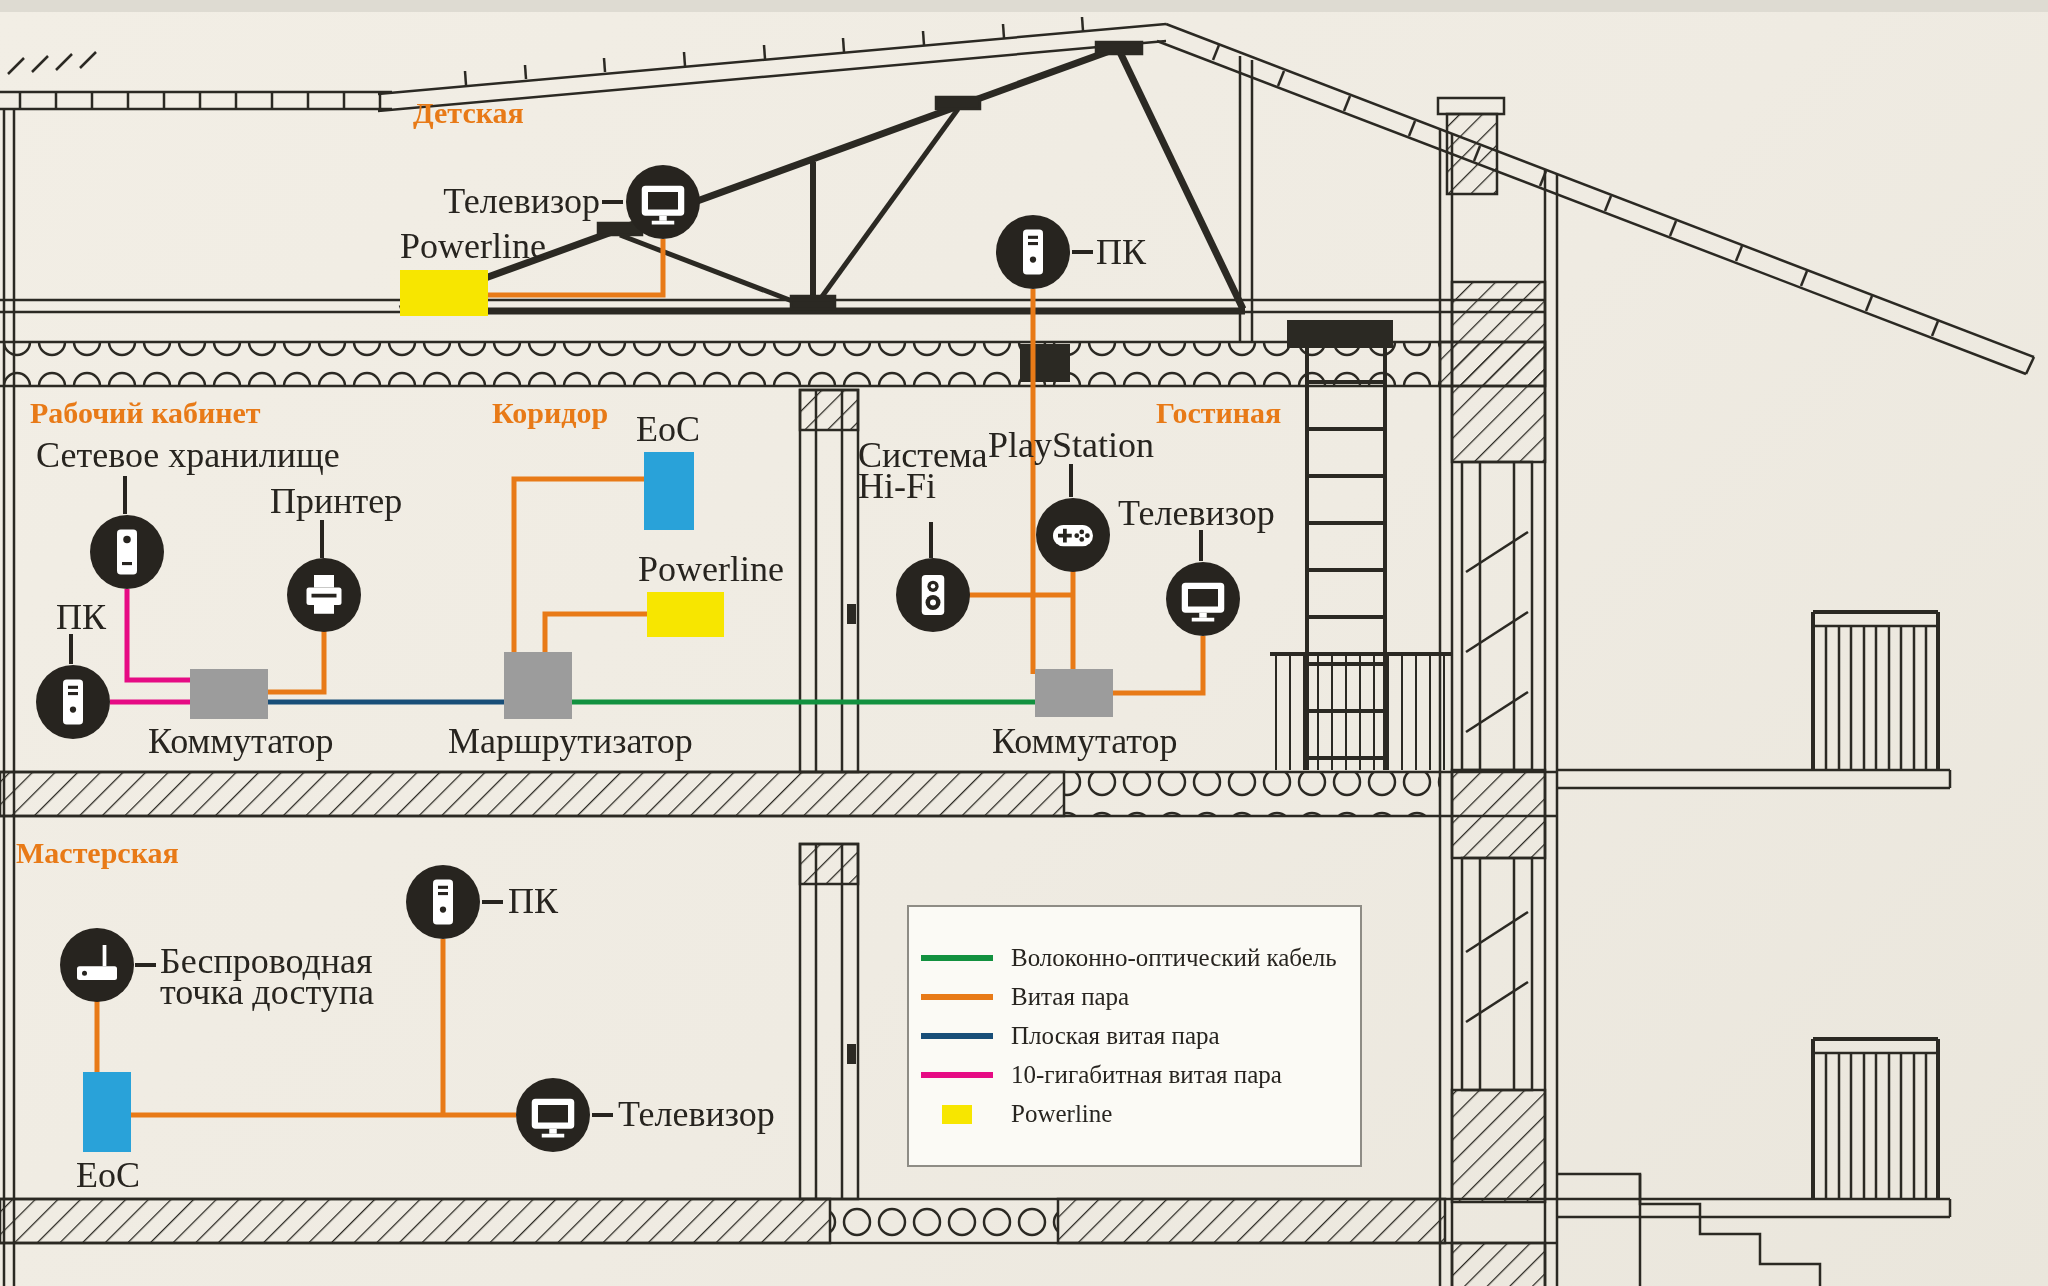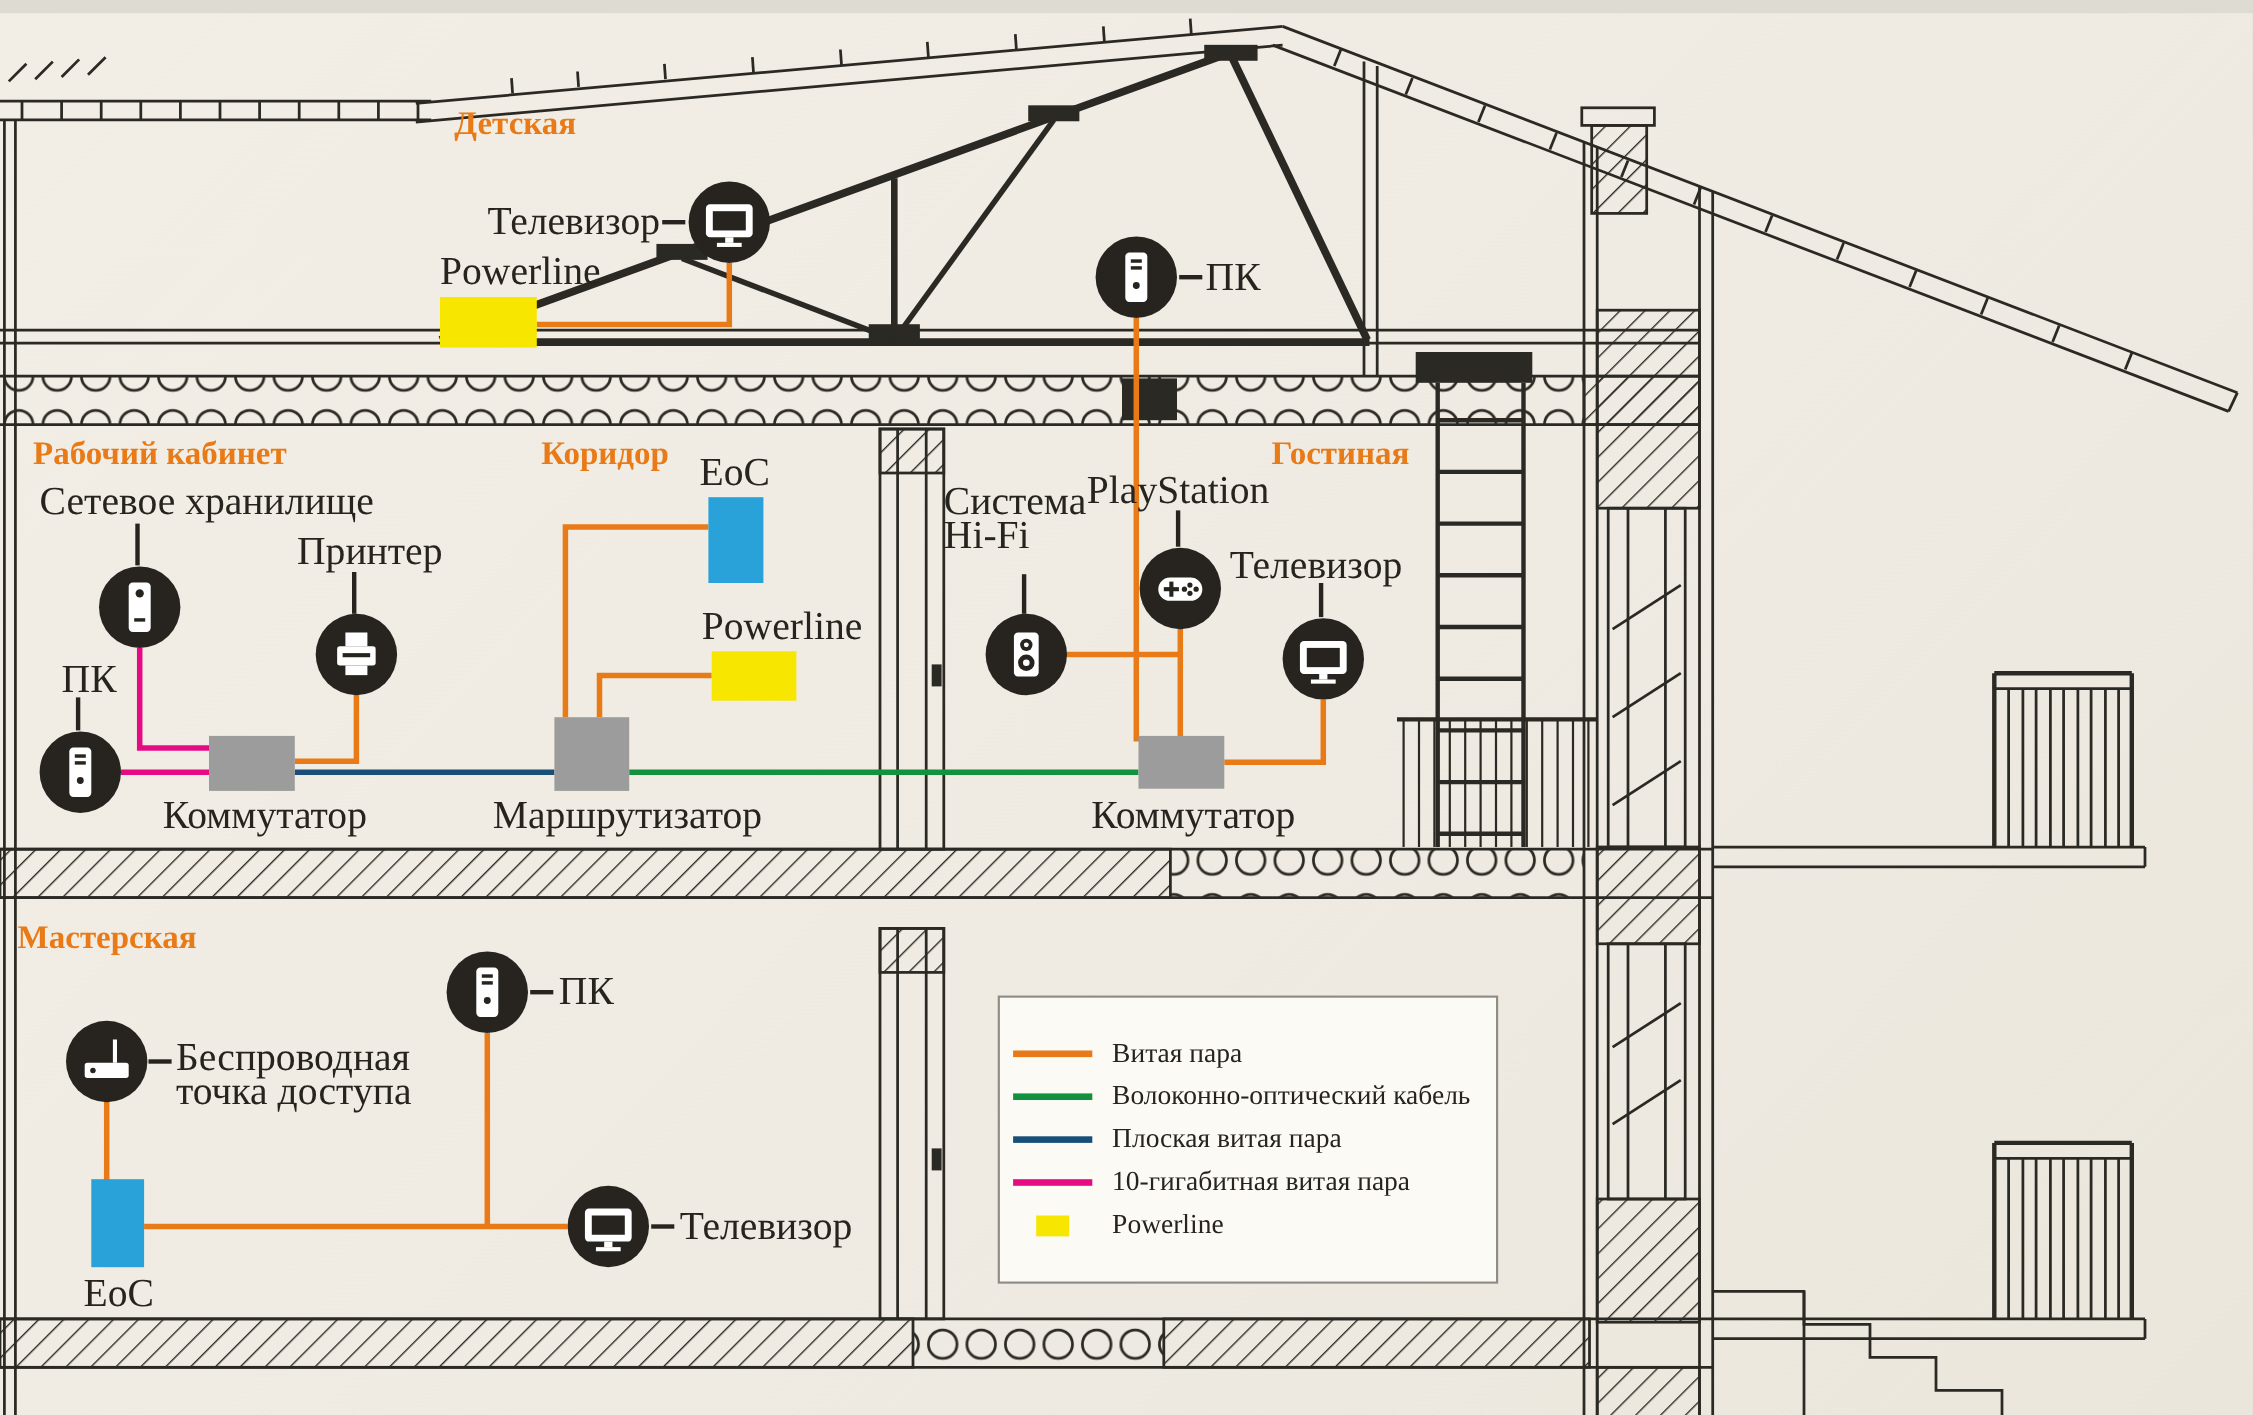--- a/index.html
+++ b/index.html
@@ -397,29 +397,29 @@
   <div class="lbl center" style="left:1118px;top:486px;width:170px">Телевизор</div>
   <div class="lbl center" style="left:992px;top:714px;width:164px">Коммутатор</div>
   <div class="lbl" style="left:508px;top:874px">ПК</div>
   <div class="lbl" style="left:160px;top:934px;width:250px">Беспроводная точка доступа</div>
   <div class="lbl" style="left:76px;top:1148px">EoC</div>
   <div class="lbl" style="left:618px;top:1087px">Телевизор</div>
 
   <div class="legend">
     <div class="legend-row">
       <svg width="84" height="32" viewBox="0 0 84 32">
+        <rect x="4" y="13" width="72" height="6" fill="#12913f"></rect>
+        </svg>
+      <span class="txt">Волоконно-оптический кабель</span>
+    </div>
+    <div class="legend-row">
+      <svg width="84" height="32" viewBox="0 0 84 32">
         <rect x="4" y="13" width="72" height="6" fill="#e87a17"></rect>
         </svg>
       <span class="txt">Витая пара</span>
-    </div>
-    <div class="legend-row">
-      <svg width="84" height="32" viewBox="0 0 84 32">
-        <rect x="4" y="13" width="72" height="6" fill="#12913f"></rect>
-        </svg>
-      <span class="txt">Волоконно-оптический кабель</span>
     </div>
     <div class="legend-row">
       <svg width="84" height="32" viewBox="0 0 84 32">
         <rect x="4" y="13" width="72" height="6" fill="#184e78"></rect>
         </svg>
       <span class="txt">Плоская витая пара</span>
     </div>
     <div class="legend-row">
       <svg width="84" height="32" viewBox="0 0 84 32">
         <rect x="4" y="13" width="72" height="6" fill="#e60b84"></rect>

